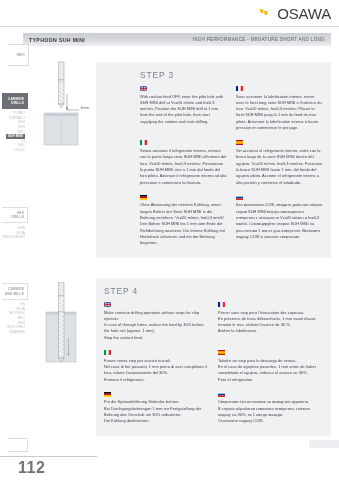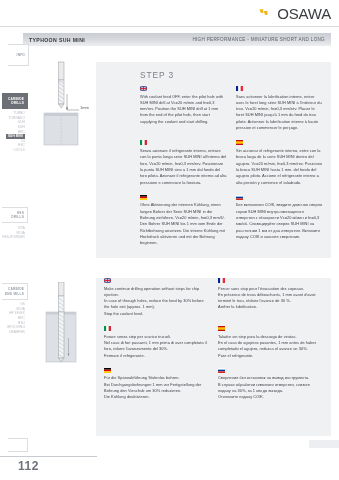--- a/index.html
+++ b/index.html
@@ -107,21 +107,21 @@
   
   .illus { position: absolute; }
 
   
   .footer-rule {
     position: absolute; left: 0; top: 456px; width: 97px; height: 1px;
     background: #c7cacf;
   }
   .page-num {
     position: absolute; left: 18px; top: 459px;
-    font-size: 12px; font-weight: bold; color: #6f747b; letter-spacing: 0.5px;
+    font-size: 16px; font-weight: bold; color: #6f747b; letter-spacing: 0.5px;
   }
   .corner-box {
     position: absolute; left: 8px; top: 438px;
     width: 20px; height: 14px;
     border: 1px solid #dcdee2; border-left: none; background: #fff;
   }
   .top-right-chip {
     position: absolute; right: 0; top: 440px; width: 30px; height: 8px;
     background: #eceef1;
   }
@@ -326,20 +326,21 @@
         <path d="M28.5 72 L34 76"></path>
       </g>
       <path d="M28.5 76 L34 76 L31.25 80 Z" fill="#e4e5e8" stroke="#9a9da2" stroke-width="0.5"></path>
 
       <line x1="38.5" y1="56" x2="38.5" y2="74" stroke="#8b8f96" stroke-width="0.5"></line>
       <path d="M38.5 74 l-1 -2.2 l2 0 z" fill="#8b8f96"></path>
     </svg>
   </div>
 
   <div class="step-block" style="top:278px; height:158px;">
+    <div class="step-head">STEP 4</div>
     <div class="lang-grid">
 
       <div class="lang-cell">
         <svg class="flag" viewBox="0 0 7 5">
           <rect width="7" height="5" fill="#00247d"></rect>
           <path d="M0 0 L7 5 M7 0 L0 5" stroke="#fff" stroke-width="1"></path>
           <path d="M0 0 L7 5 M7 0 L0 5" stroke="#cf142b" stroke-width="0.5"></path>
           <path d="M3.5 0 V5 M0 2.5 H7" stroke="#fff" stroke-width="1.6"></path>
           <path d="M3.5 0 V5 M0 2.5 H7" stroke="#cf142b" stroke-width="0.9"></path>
         </svg>

